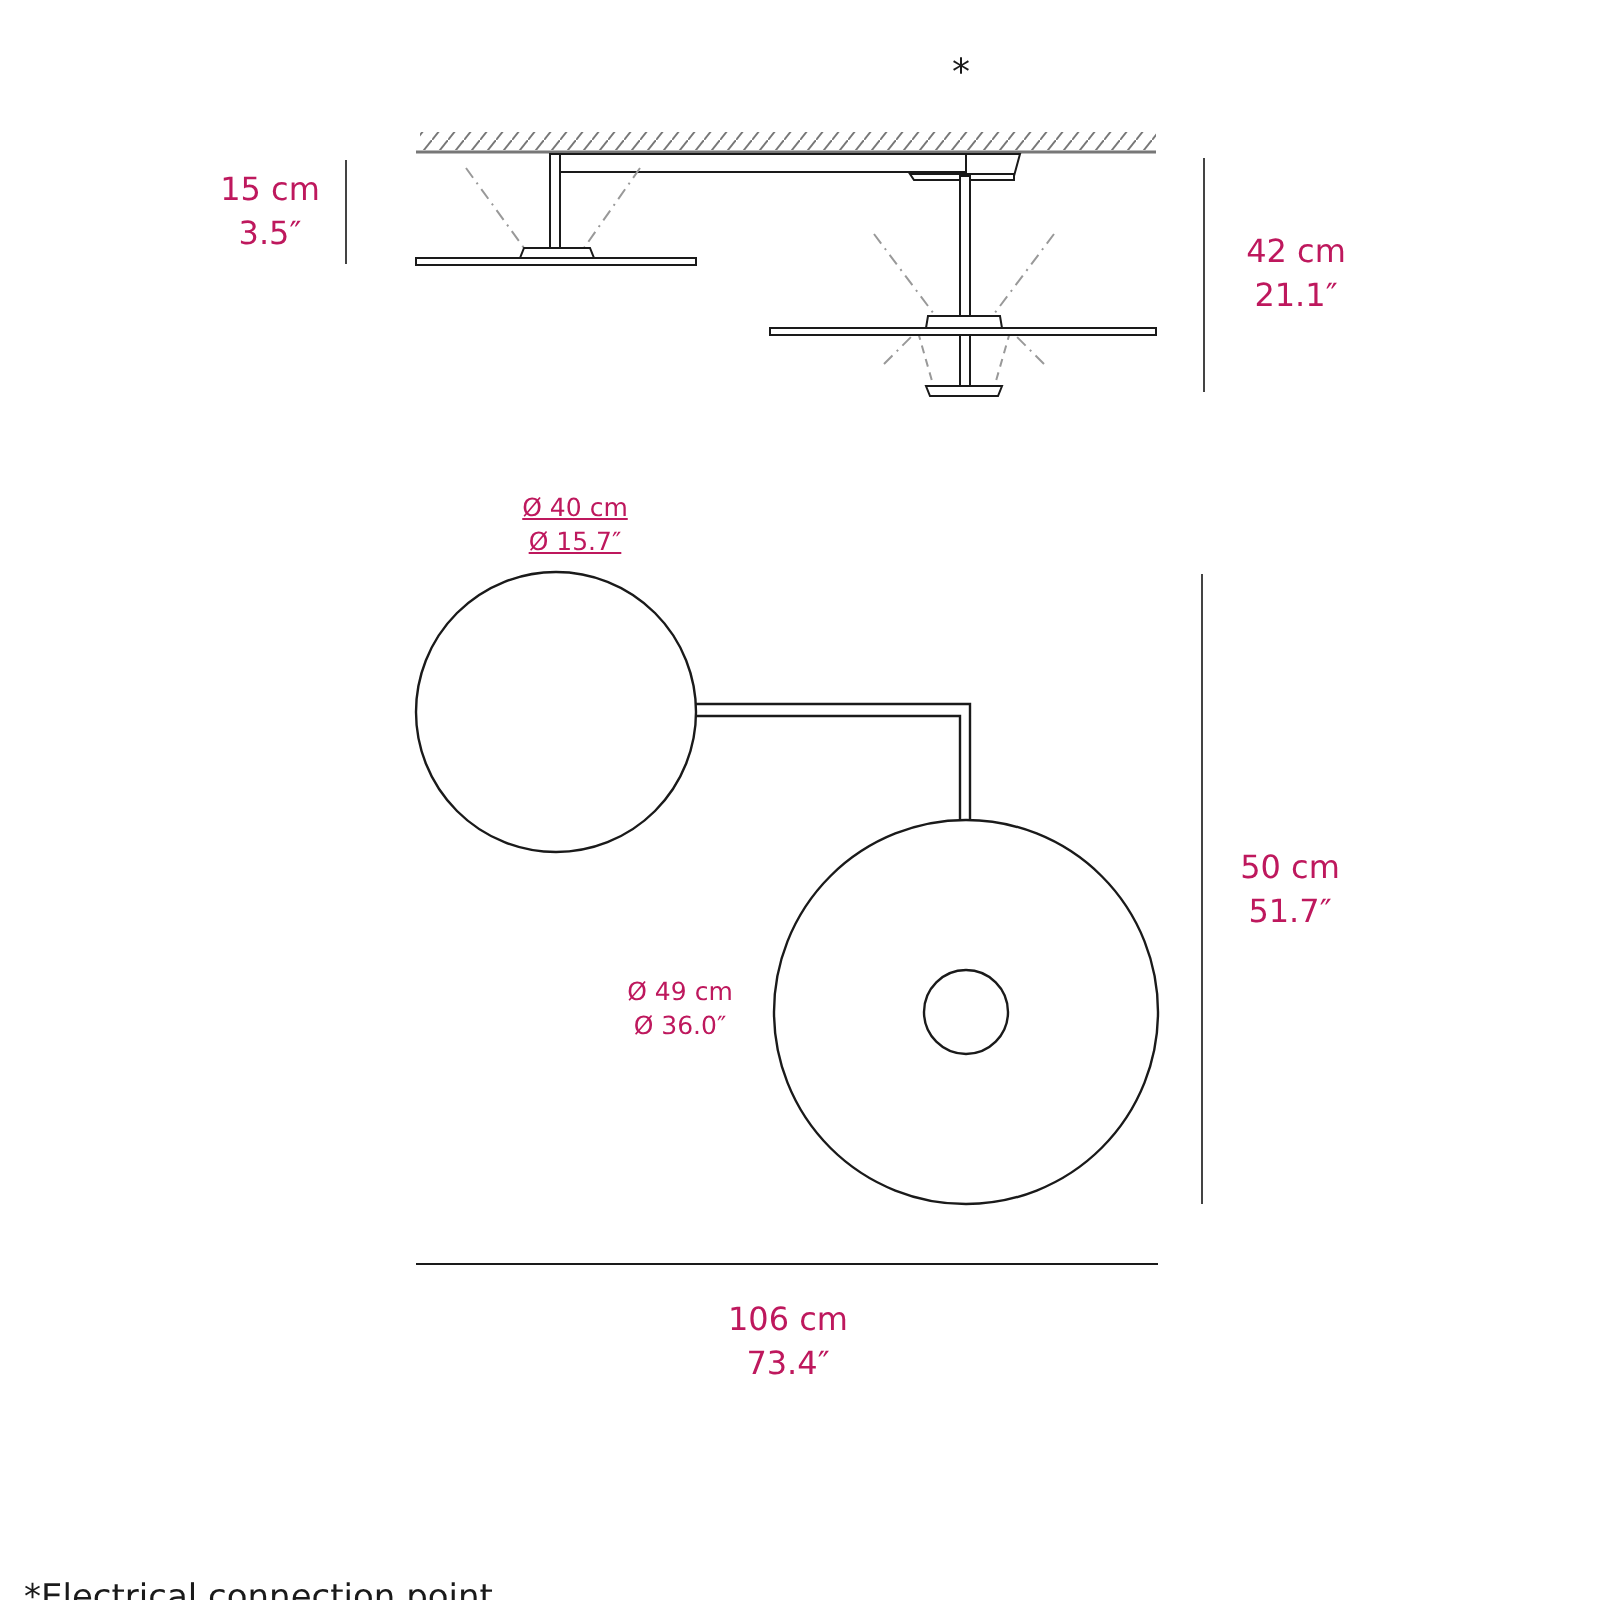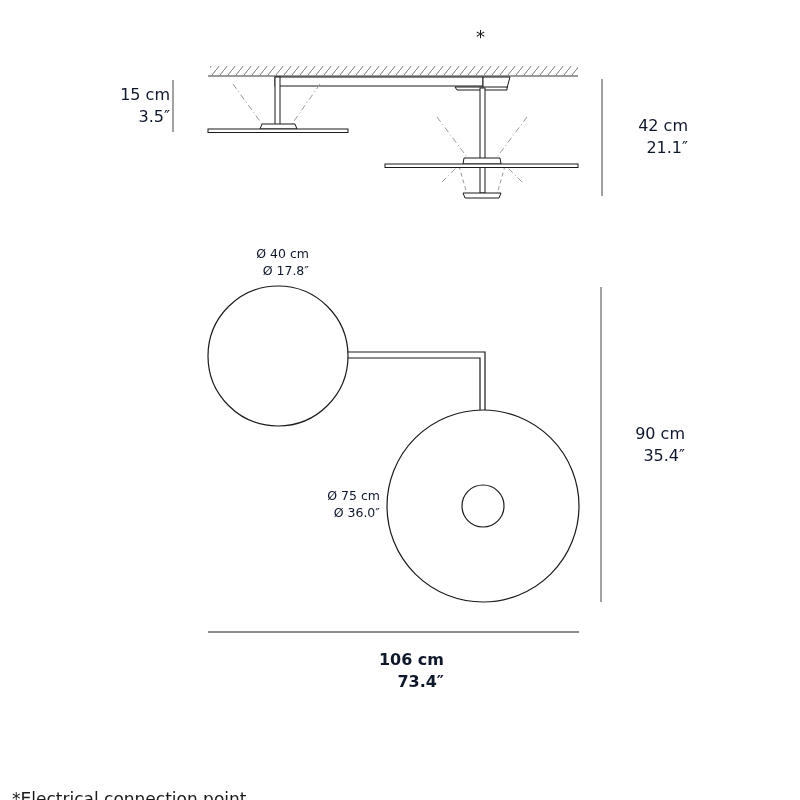--- a/index.html
+++ b/index.html
@@ -1,19 +1,19 @@
 <!DOCTYPE html>
 <html><head>
   <meta charset="utf-8">
   <style>
     html, body { margin: 0; padding: 0; background: #ffffff; }
     body { width: 800px; height: 800px; position: relative; overflow: hidden;
            font-family: "DejaVu Sans", "Liberation Sans", sans-serif; color: #1a1a1a; }
     svg.drawing { position: absolute; left: 0; top: 0; }
-    .lbl { position: absolute; text-align: right; font-size: 16px; line-height: 22px; color: #0f172a; }
+    .lbl { position: absolute; text-align: center; font-size: 16px; line-height: 22px; color: #be185d; }
     .lbl.small { font-size: 12.5px; line-height: 17px; }
     .lbl span { display: block; white-space: nowrap; }
     .footnote { position: absolute; left: 12px; top: 761px; font-size: 17px; white-space: nowrap; margin-top: 28px; }
     .star { position: absolute; left: 476px; top: 26px; font-size: 18px; }
   </style>
 </head>
 <body>
 
 <svg class="drawing" width="800" height="800" viewBox="0 0 800 800">
   <defs>
@@ -73,33 +73,33 @@
 <div class="lbl" style="left:100px; top:84px; width:70px;">
   <span>15 cm</span>
   <span>3.5″</span>
 </div>
 
 <div class="lbl" style="left:608px; top:115px; width:80px;">
   <span>42 cm</span>
   <span>21.1″</span>
 </div>
 
-<div class="lbl small" style="left:224px; top:245px; width:85px;">
+<div class="lbl small" style="left:245px; top:245px; width:85px;text-decoration:underline;">
   <span>Ø 40 cm</span>
-  <span>Ø 17.8″</span>
+  <span>Ø 15.7″</span>
 </div>
 
 <div class="lbl small" style="left:300px; top:487px; width:80px;">
-  <span>Ø 75 cm</span>
+  <span>Ø 49 cm</span>
   <span>Ø 36.0″</span>
 </div>
 
 <div class="lbl" style="left:605px; top:423px; width:80px;">
-  <span>90 cm</span>
-  <span>35.4″</span>
+  <span>50 cm</span>
+  <span>51.7″</span>
 </div>
 
-<div class="lbl" style="left:344px; top:649px; width:100px;font-weight:bold;">
+<div class="lbl" style="left:344px; top:649px; width:100px;">
   <span>106 cm</span>
   <span>73.4″</span>
 </div>
 
 <div class="footnote">*Electrical connection point</div>
 
 </body></html>

